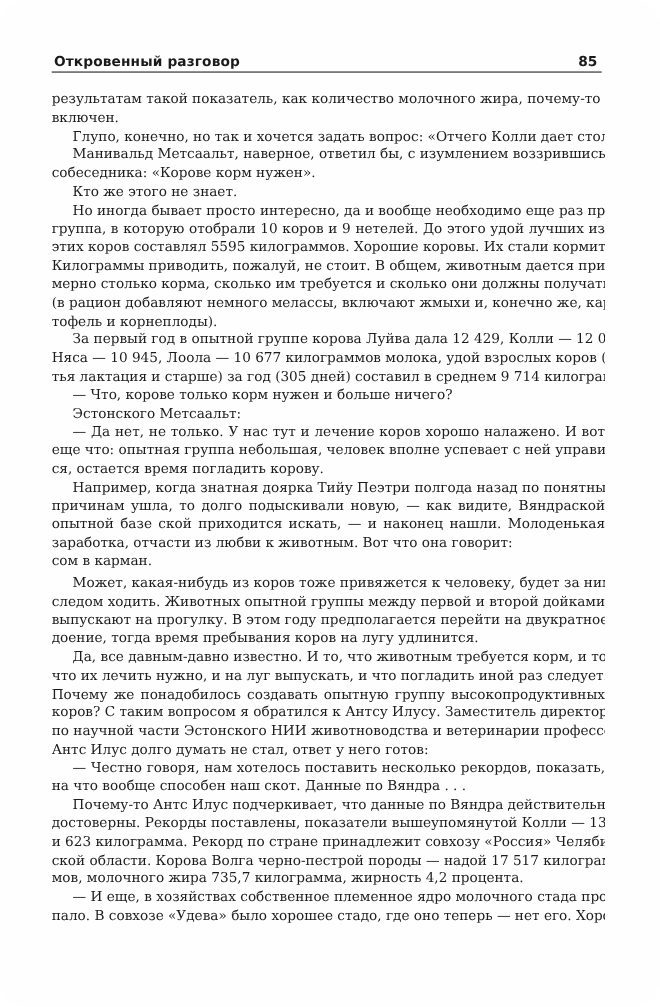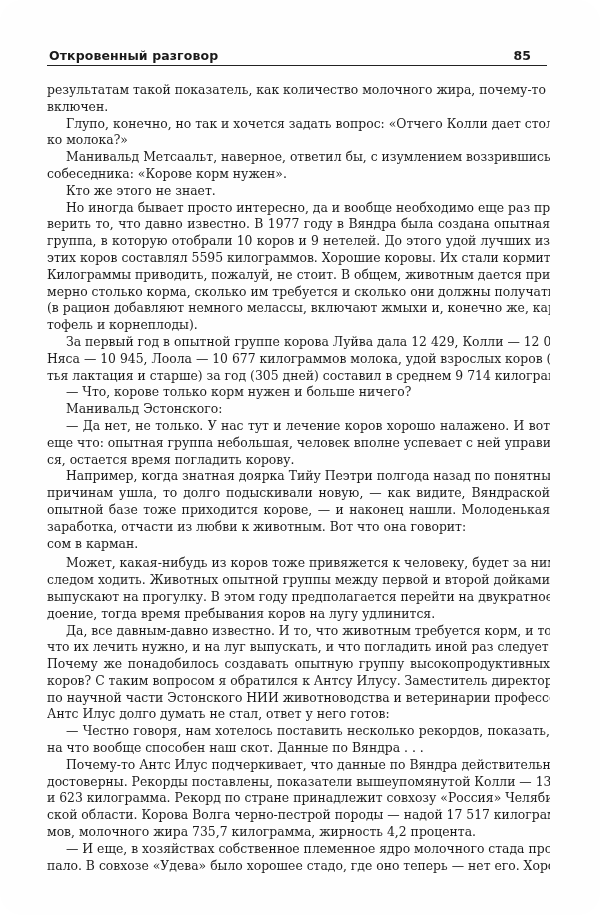--- a/index.html
+++ b/index.html
@@ -4,21 +4,21 @@
   <style>
     html, body { margin: 0; padding: 0; background: #ffffff; }
     body { width: 600px; height: 915px; position: relative; overflow: hidden; }
     .page { position: absolute; left: 0; top: 0; width: 600px; height: 915px; background: #fefefe; border-radius: 22px; }
     .header {
       position: absolute; left: 47px; top: 47px; width: 500px; height: 18px;
       border-bottom: 1.5px solid #222;
       font-family: "DejaVu Sans", sans-serif; font-weight: bold; font-size: 12.5px; color: #1a1a1a;
     }
     .header .title { position: absolute; left: 2px; top: 1px; letter-spacing: 0.1px; }
-    .header .pagenum { position: absolute; right: 16px; top: 1px; }
+    .header .pagenum { position: absolute; right: 4px; top: 1px; }
     .body {
       position: absolute; left: 47px; top: 82px; width: 503px;
       font-family: "DejaVu Serif", serif; font-size: 12.4px; color: #1c1c1c;
     }
     .line {
       height: 16.8px; line-height: 16.8px; white-space: nowrap;
       text-align: justify; text-align-last: justify; overflow: hidden;
     }
     .line.last { text-align-last: left; }
     .line.indent { padding-left: 19px; }
@@ -33,59 +33,57 @@
     <span class="title">Откровенный разговор</span>
     <span class="pagenum">85</span>
   </div>
   <div class="body" id="body-text">
       <div class="para">
         <div class="line">результатам такой показатель, как количество молочного жира, почему-то не</div>
         <div class="line last">включен.</div>
       </div>
       <div class="para">
         <div class="line indent">Глупо, конечно, но так и хочется задать вопрос: «Отчего Колли дает столь-</div>
-        <div class="line last">ко молока?»</div>
       </div>
       <div class="para">
         <div class="line indent">Манивальд Метсаальт, наверное, ответил бы, с изумлением воззрившись на</div>
         <div class="line last">собеседника: «Корове корм нужен».</div>
       </div>
       <div class="para">
         <div class="line indent last">Кто же этого не знает.</div>
       </div>
       <div class="para">
         <div class="line indent">Но иногда бывает просто интересно, да и вообще необходимо еще раз про-</div>
-        <div class="line">верить то, что давно известно. В 1977 году в Вяндра была создана  опытная</div>
         <div class="line">группа, в которую отобрали 10 коров и 9 нетелей. До этого удой лучших из</div>
         <div class="line">этих коров составлял 5595 килограммов. Хорошие коровы. Их стали кормить.</div>
         <div class="line">Килограммы приводить, пожалуй, не стоит. В общем, животным дается при-</div>
         <div class="line">мерно столько корма, сколько им требуется и сколько они должны получать</div>
         <div class="line">(в рацион добавляют немного мелассы, включают жмыхи и, конечно же, кар-</div>
         <div class="line last">тофель и корнеплоды).</div>
       </div>
       <div class="para">
         <div class="line indent">За первый год в опытной группе корова Луйва дала 12 429, Колли — 12 009,</div>
         <div class="line">Няса — 10 945, Лоола — 10 677 килограммов молока, удой взрослых коров (тре-</div>
         <div class="line">тья лактация и старше) за год (305 дней) составил в среднем 9 714 килограм-</div>
       </div>
       <div class="para">
         <div class="line indent last">— Что, корове только корм нужен и больше ничего?</div>
       </div>
       <div class="para">
-        <div class="line indent last">Манивальд Эстонского:</div>
+        <div class="line indent last">Эстонского Метсаальт:</div>
       </div>
       <div class="para">
         <div class="line indent">— Да нет, не только. У нас тут и лечение коров хорошо налажено. И вот</div>
         <div class="line">еще что: опытная группа небольшая, человек вполне успевает с ней управить-</div>
         <div class="line last">ся, остается время погладить корову.</div>
       </div>
       <div class="para">
         <div class="line indent">Например, когда знатная доярка Тийу Пеэтри полгода назад по понятным</div>
         <div class="line">причинам ушла, то долго подыскивали новую, — как видите, Вяндраской</div>
-        <div class="line">опытной базе тоже приходится корове, — и  наконец  нашли.  Молоденькая</div>
+        <div class="line">опытной базе ской приходится искать, — и  наконец  нашли.  Молоденькая</div>
         <div class="line last">заработка, отчасти из любви к животным. Вот что она говорит:</div>
       </div>
       <div class="para">
         <div class="line last">сом в карман.</div>
       </div>
       <div class="para gap">
         <div class="line indent">Может, какая-нибудь из коров тоже привяжется к человеку, будет за ним</div>
         <div class="line">следом ходить. Животных опытной группы между первой и второй дойками</div>
         <div class="line">выпускают на прогулку. В этом году предполагается перейти  на  двукратное</div>
         <div class="line last">доение, тогда время пребывания коров на лугу удлинится.</div>

